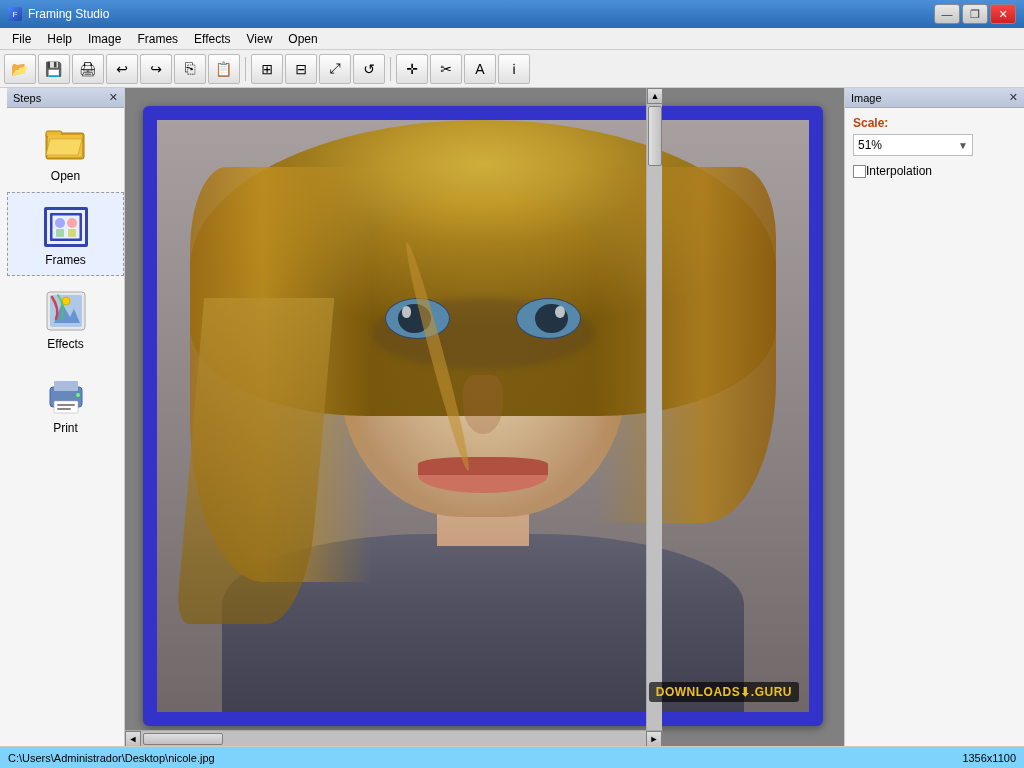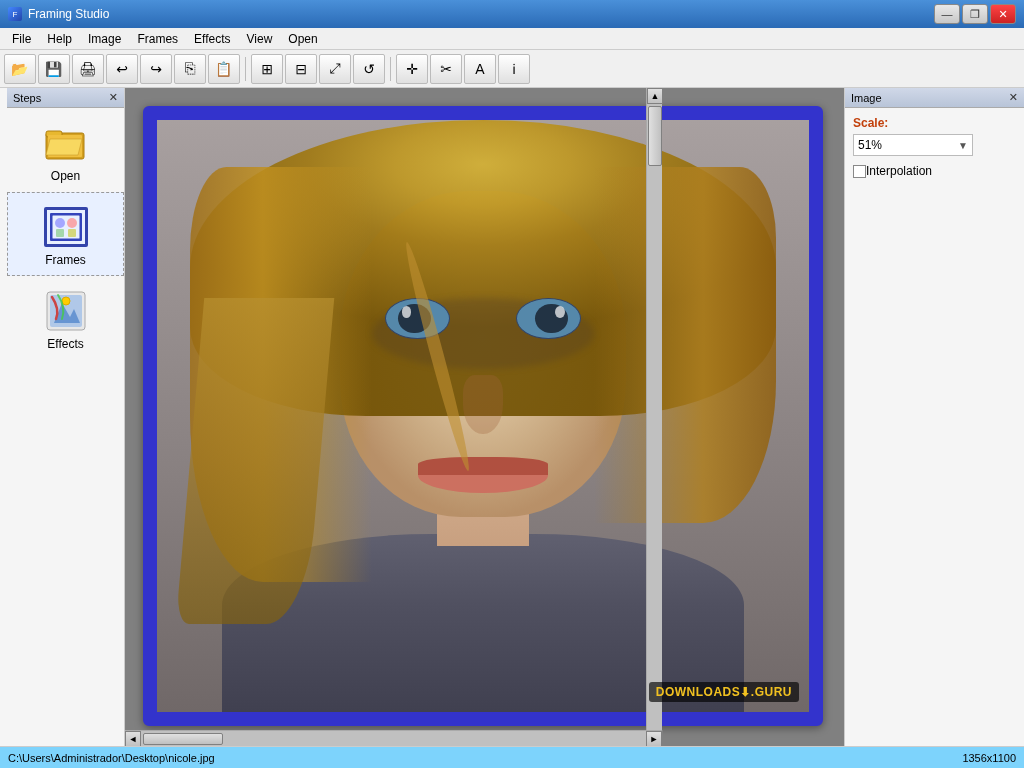--- a/index.html
+++ b/index.html
@@ -327,20 +327,33 @@
           <circle cx="22" cy="12" r="4" fill="#ffcc00" stroke="#ddaa00" stroke-width="1"></circle>
 
           <path d="M8 8 Q16 20 12 30" stroke="#cc4444" stroke-width="2.5" fill="none" stroke-linecap="round"></path>
           <path d="M14 6 Q22 18 18 30" stroke="#44cc44" stroke-width="2" fill="none" stroke-linecap="round" opacity="0.8"></path>
         </svg>
       </div>
       <span class="step-label">Effects</span>
     </div>
 
 
+    <div class="step-item">
+      <div class="step-icon">
+        <svg width="44" height="44" viewBox="0 0 44 44">
+          <rect x="6" y="14" width="32" height="20" rx="3" fill="#6688bb" stroke="#4466aa" stroke-width="1"></rect>
+          <rect x="10" y="8" width="24" height="10" rx="1" fill="#aabbdd"></rect>
+          <rect x="10" y="28" width="24" height="12" rx="1" fill="#ffffff" stroke="#aaa" stroke-width="0.5"></rect>
+          <rect x="13" y="31" width="18" height="2" rx="1" fill="#888"></rect>
+          <rect x="13" y="35" width="14" height="2" rx="1" fill="#888"></rect>
+          <circle cx="34" cy="22" r="2" fill="#66ff66"></circle>
+        </svg>
+      </div>
+      <span class="step-label">Print</span>
+    </div>
   </div>
 
   <div id="canvas-area">
     <div id="canvas-scroll">
       <div id="canvas-inner">
 
         <div id="image-frame">
 
           <div style="width:100%;height:100%;position:relative;overflow:hidden;background:linear-gradient(160deg, #b0a898 0%, #c8bca8 20%, #9a9090 40%, #888080 60%, #706868 80%, #605858 100%);">
 

